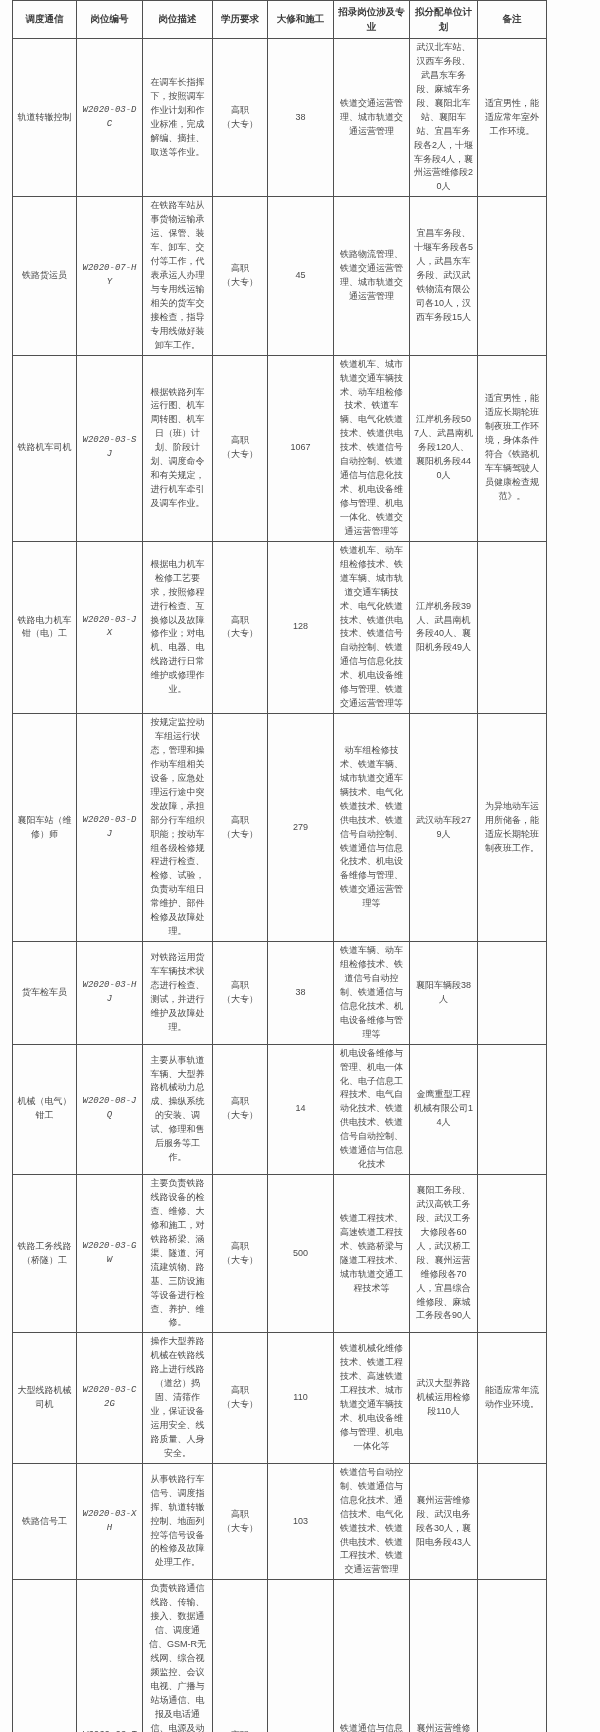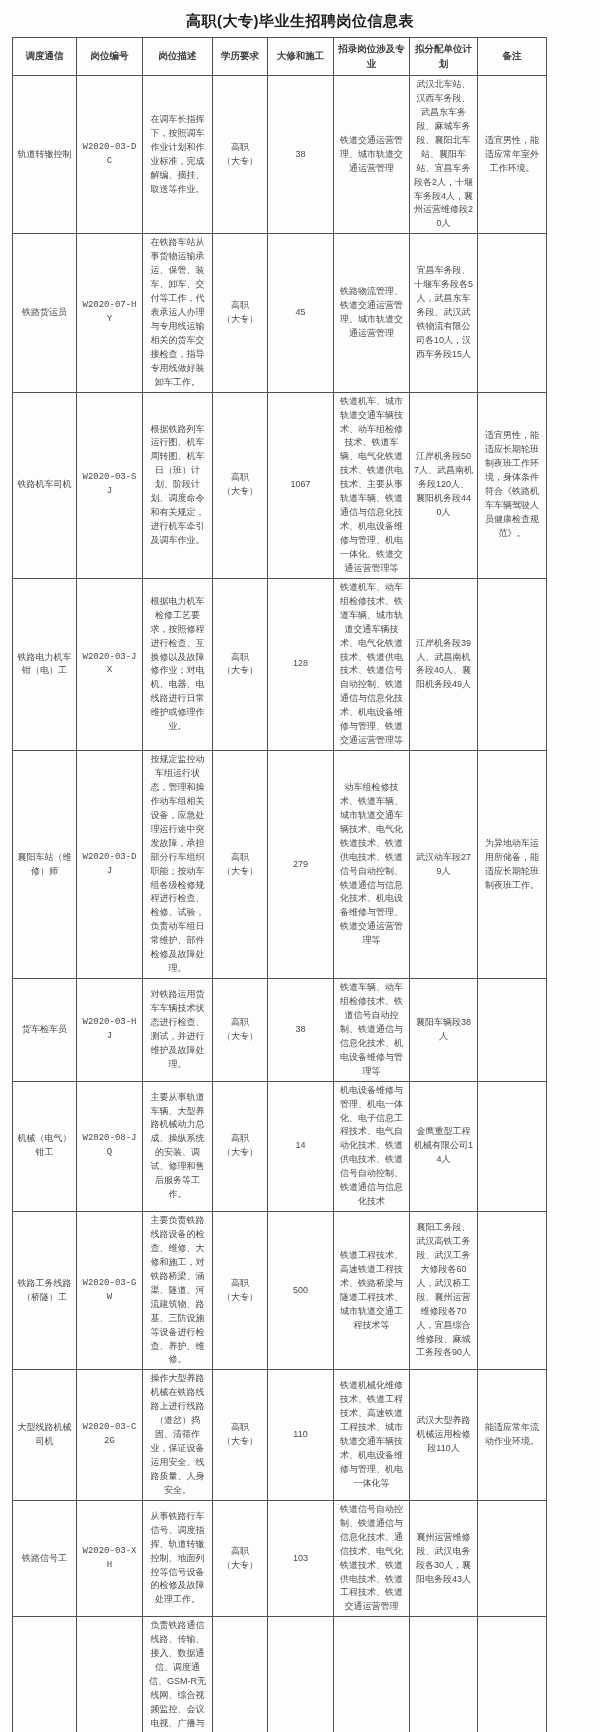--- a/index.html
+++ b/index.html
@@ -49,27 +49,27 @@
   }
   td.c-desc, td.c-maj, td.c-units, td.c-rem {
     text-align: left;
   }
   td.c-edu {
     white-space: pre-line;
   }
   td.c-code {
     font-family: "Liberation Mono", "DejaVu Sans Mono", monospace;
     font-size: 8.5px;
+    font-style: italic;
   }
 </style>
 </head>
 <body>
 
 <div class="page">
-  <div class="page-title">高职(大专)毕业生招聘岗位信息表</div>
   <table class="positions">
     <colgroup>
       <col style="width:64px">
       <col style="width:66px">
       <col style="width:70px">
       <col style="width:55px">
       <col style="width:66px">
       <col style="width:76px">
       <col style="width:68px">
       <col style="width:69px">
@@ -109,21 +109,21 @@
           <td class="c-units">宜昌车务段、十堰车务段各5人，武昌东车务段、武汉武铁物流有限公司各10人，汉西车务段15人</td>
           <td class="c-rem"></td>
         </tr>
         <tr style="height: 167px;">
           <td class="c-pos">铁路机车司机</td>
           <td class="c-code">W2020-03-SJ</td>
           <td class="c-desc">根据铁路列车运行图、机车周转图、机车日（班）计划、阶段计划、调度命令和有关规定，进行机车牵引及调车作业。</td>
           <td class="c-edu">高职
 （大专）</td>
           <td class="c-dem">1067</td>
-          <td class="c-maj">铁道机车、城市轨道交通车辆技术、动车组检修技术、铁道车辆、电气化铁道技术、铁道供电技术、主要从事轨道车辆、铁道通信与信息化技术、机电设备维修与管理、机电一体化、铁道交通运营管理等</td>
+          <td class="c-maj">铁道机车、城市轨道交通车辆技术、动车组检修技术、铁道车辆、电气化铁道技术、铁道供电技术、铁道信号自动控制、铁道通信与信息化技术、机电设备维修与管理、机电一体化、铁道交通运营管理等</td>
           <td class="c-units">江岸机务段507人、武昌南机务段120人、襄阳机务段440人</td>
           <td class="c-rem">适宜男性，能适应长期轮班制夜班工作环境，身体条件符合《铁路机车车辆驾驶人员健康检查规范》。</td>
         </tr>
         <tr style="height: 157px;">
           <td class="c-pos">铁路电力机车钳（电）工</td>
           <td class="c-code">W2020-03-JX</td>
           <td class="c-desc">根据电力机车检修工艺要求，按照修程进行检查、互换修以及故障修作业；对电机、电器、电线路进行日常维护或修理作业。</td>
           <td class="c-edu">高职
 （大专）</td>
           <td class="c-dem">128</td>

